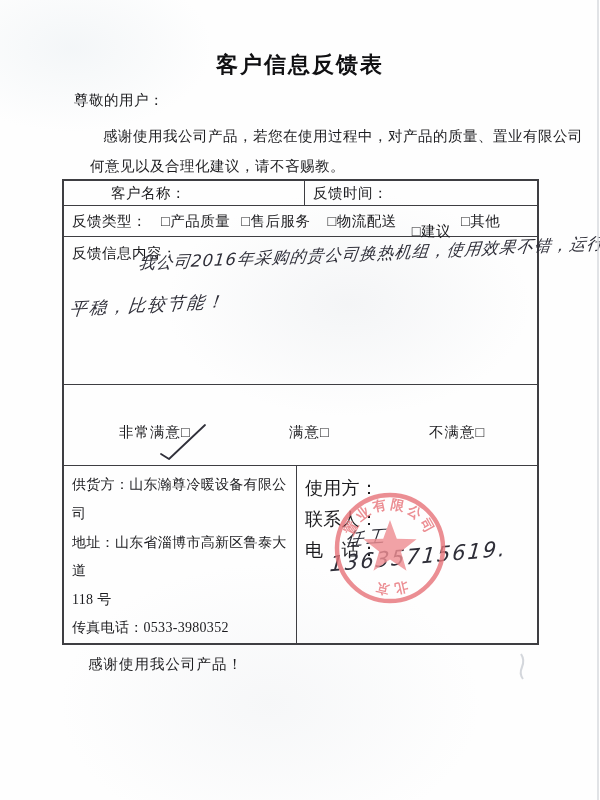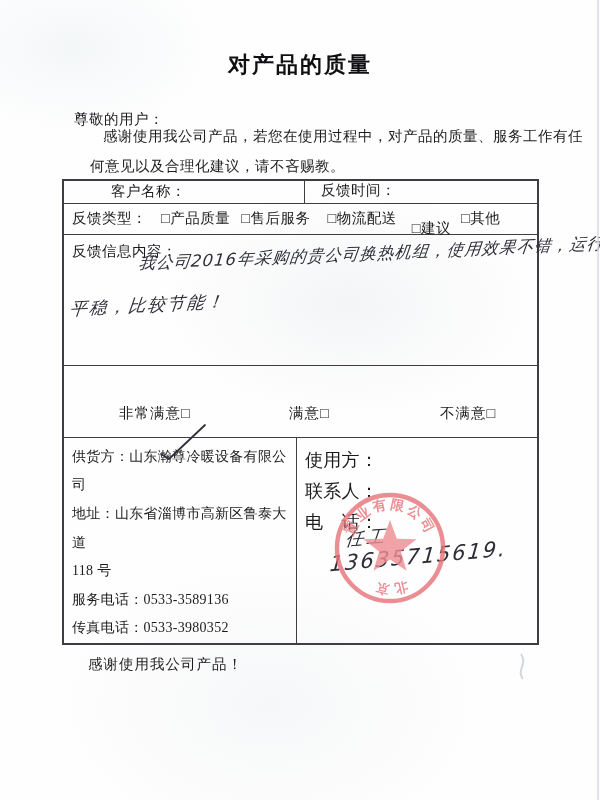--- a/index.html
+++ b/index.html
@@ -28,21 +28,21 @@
   }
   .trow{border-bottom:1.5px solid #3e3e42;box-sizing:border-box;position:relative;}
   .trow:last-child{border-bottom:none;flex:1;}
   .r1{height:28px;display:flex;}
   .r2{height:31px;display:flex;align-items:center;}
   .r3{height:164px;}
   .r4{height:90px;}
   .r5{display:flex;}
   .cell{box-sizing:border-box;padding-left:8px;}
   .c-left{width:241px;border-right:1.5px solid #3e3e42;display:flex;align-items:center;padding-left:47px;}
-  .c-right{flex:1;display:flex;align-items:flex-start;margin-left:8px;}
+  .c-right{flex:1;display:flex;align-items:center;}
   .lbl{font-size:14.5px;letter-spacing:0.5px;}
   .opt{font-size:14.5px;margin-right:15px;letter-spacing:0.5px;}
   .r3 .lbl{display:inline-block;padding:7px 0 0 8px;}
   .r4 .lbl{display:inline-block;padding:8px 0 0 8px;}
   .sat-opt{position:absolute;top:38px;font-size:14.5px;letter-spacing:1px;}
   .b-left{width:233px;border-right:1.5px solid #3e3e42;padding:5px 6px 0 8px;box-sizing:border-box;}
   .b-right{flex:1;padding:7px 0 0 8px;box-sizing:border-box;position:relative;}
   .b-left .ln{font-size:14px;line-height:28.6px;letter-spacing:0.3px;}
   .b-right .ln{font-size:18px;line-height:31px;letter-spacing:0.3px;}
   
@@ -54,23 +54,23 @@
   .hw2{left:71px;top:297px;font-size:17.5px;letter-spacing:2px;transform:rotate(-3deg) skewX(-9deg);}
   .hw-contact{left:347px;top:527px;font-size:18px;letter-spacing:3px;transform:rotate(-4deg) skewX(-10deg);}
   .hw-phone{left:331px;top:552px;font-size:21px;letter-spacing:2px;transform:rotate(-5deg) skewX(-10deg);}
   .closing{left:88px;top:655px;font-size:14.5px;letter-spacing:1px;}
   .page-edge{right:1px;top:0;width:2px;height:800px;background:#d7dade;opacity:.75;}
   svg.overlay{position:absolute;left:0;top:0;pointer-events:none;}
 </style>
 </head>
 <body>
 
-<div class="abs page-title">对产品的质量</div>
-<div class="abs bodyline" style="left:74px;top:110px;">尊敬的用户：</div>
-<div class="abs bodyline" style="left:103px;top:127px;">感谢使用我公司产品，若您在使用过程中，对产品的质量、服务工作有任</div>
+<div class="abs page-title">客户信息反馈表</div>
+<div class="abs bodyline" style="left:74px;top:91px;">尊敬的用户：</div>
+<div class="abs bodyline" style="left:103px;top:127px;">感谢使用我公司产品，若您在使用过程中，对产品的质量、置业有限公司</div>
 <div class="abs bodyline" style="left:90px;top:157px;">何意见以及合理化建议，请不吝赐教。</div>
 
 <div class="abs ftable">
   <div class="trow r1">
     <div class="cell c-left">
       <span class="lbl">客户名称：</span>
     </div>
     <div class="cell c-right">
       <span class="lbl">反馈时间：</span>
     </div>
@@ -89,31 +89,30 @@
     <span class="lbl">反馈信息内容：</span>
   </div>
 
   <div class="trow r4">
     <span class="sat-opt" style="left:55px;">
       <span>非常满意</span><span>□</span>
     </span>
     <span class="sat-opt" style="left:225px;">
       <span>满意</span><span>□</span>
     </span>
-    <span class="sat-opt" style="left:376px;">
+    <span class="sat-opt" style="left:365px;">
       <span>不满意</span><span>□</span>
     </span>
   </div>
 
   <div class="trow r5">
     <div class="b-left">
       <div class="ln">供货方：山东瀚尊冷暖设备有限公司</div>
       <div class="ln">地址：山东省淄博市高新区鲁泰大道</div>
       <div class="ln">118 号</div>
-      <div class="ln">服务电话：0533-3589136</div>
       <div class="ln">传真电话：0533-3980352</div>
     </div>
     <div class="b-right">
       <div class="ln">使用方：</div>
       <div class="ln">联系人：</div>
       <div class="ln">电　话：</div>
     </div>
   </div>
 </div>
 

